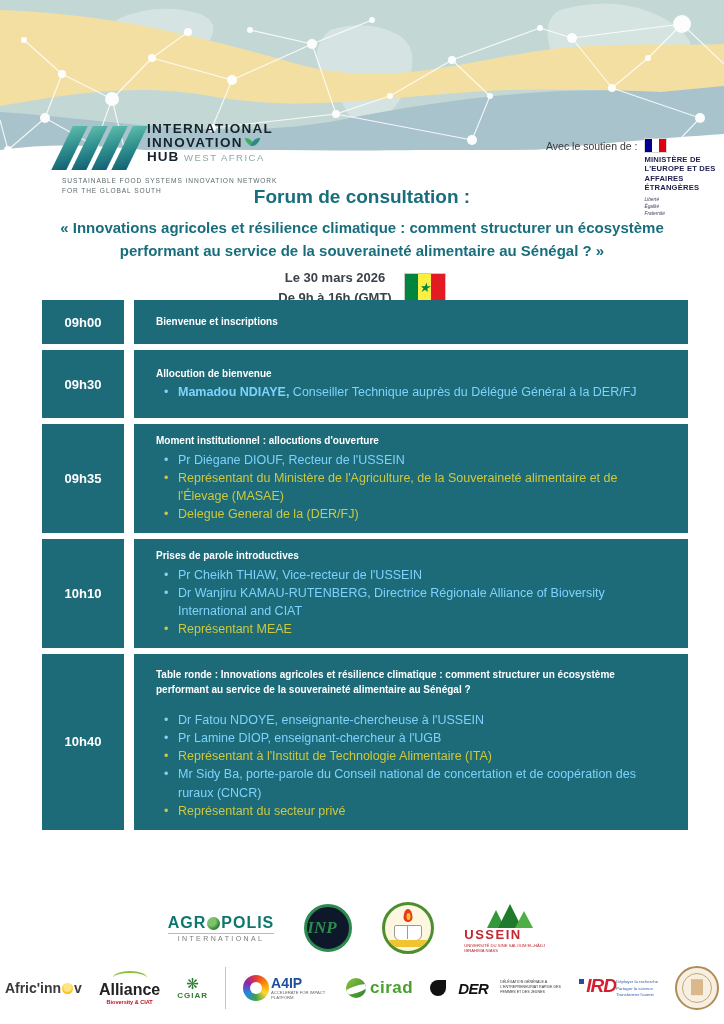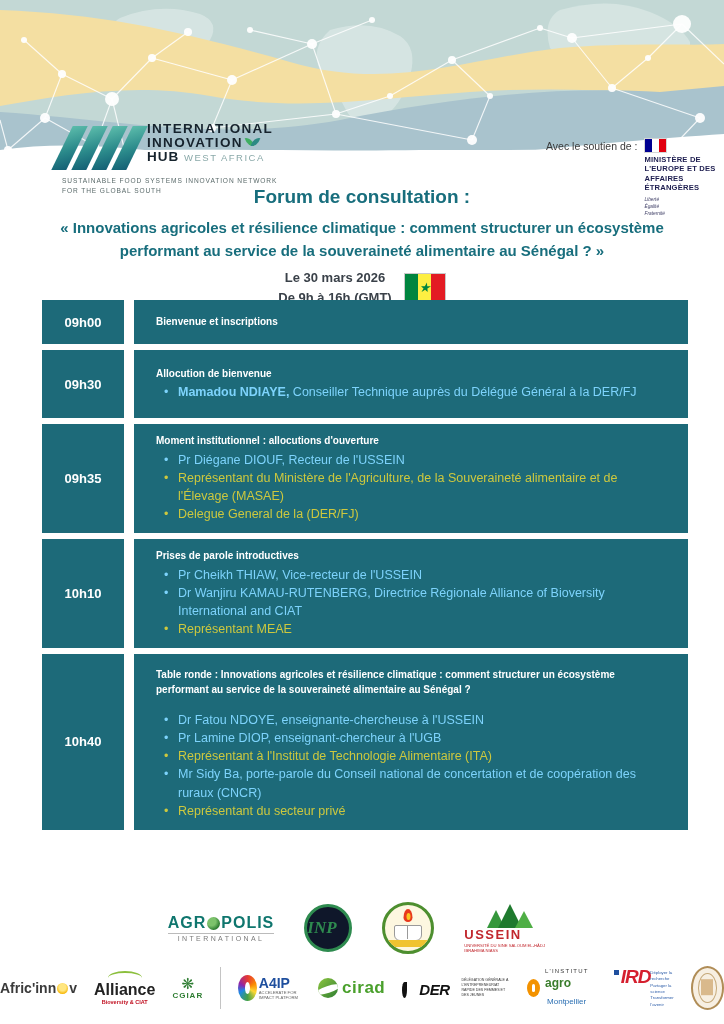--- a/index.html
+++ b/index.html
@@ -125,21 +125,21 @@
     background:conic-gradient(#e53935,#fb8c00,#fdd835,#43a047,#1e88e5,#8e24aa,#e53935);position:relative;}
   .a4ip .burst::after{content:"";position:absolute;inset:7px;background:#ffffff;border-radius:50%;}
   .a4ip .txt .t{font-size:14px;font-weight:bold;color:#1f4f9e;line-height:1;}
   .a4ip .txt .s{font-size:4.2px;color:#666;max-width:58px;line-height:1.3;}
 
   .cirad{display:flex;align-items:center;gap:4px;}
   .cirad .dot{width:20px;height:20px;border-radius:50%;background:linear-gradient(135deg,#8dc63f,#2e7d32);position:relative;overflow:hidden;}
   .cirad .dot::after{content:"";position:absolute;left:-3px;top:8px;width:26px;height:7px;background:#ffffff;border-radius:50%;transform:rotate(-18deg);}
   .cirad .t{font-size:17px;font-weight:bold;color:#4aa02c;letter-spacing:0.5px;}
 
-  .der{display:flex;align-items:flex-end;gap:12px;}
+  .der{display:flex;align-items:flex-start;gap:12px;}
   .der .mark{width:16px;height:16px;border-radius:50% 0 50% 50%;background:#111;}
   .der .t{font-size:15px;font-weight:900;font-style:italic;color:#111;letter-spacing:-0.5px;}
   .der .s{font-size:3.6px;color:#333;line-height:1.4;max-width:62px;}
 
   .iagro{display:flex;align-items:center;gap:5px;}
   .iagro .oc{width:18px;height:18px;border-radius:50%;background:#f39200;position:relative;}
   .iagro .oc::after{content:"";position:absolute;inset:5px;background:#ffffff;border-radius:2px;}
   .iagro .txt{line-height:1.05;}
   .iagro .l1{font-size:6px;letter-spacing:1.2px;color:#3a3a3a;}
   .iagro .l2{font-size:12px;font-weight:bold;color:#3a7d2c;display:inline;}
@@ -400,30 +400,20 @@
   </div>
   <div class="cirad">
     <span class="dot"></span>
     <span class="t">cirad</span>
   </div>
   <div class="der">
     <span class="mark"></span>
     <span class="t">DER</span>
     <span class="s">DÉLÉGATION GÉNÉRALE À L'ENTREPRENEURIAT RAPIDE DES FEMMES ET DES JEUNES</span>
   </div>
-  <div class="iagro">
-    <span class="oc"></span>
-    <span class="txt">
-      <div class="l1">L'INSTITUT</div>
-      <div>
-        <span class="l2">agro</span>
-        <span class="l3">Montpellier</span>
-      </div>
-    </span>
-  </div>
   <div class="ird">
     <div class="row">
       <span class="sq"></span>
       <span class="t">IRD</span>
     </div>
     <div class="s">
       <div>Déployer la recherche</div>
       <div>Partager la science</div>
       <div>Transformer l'avenir</div>
     </div>

